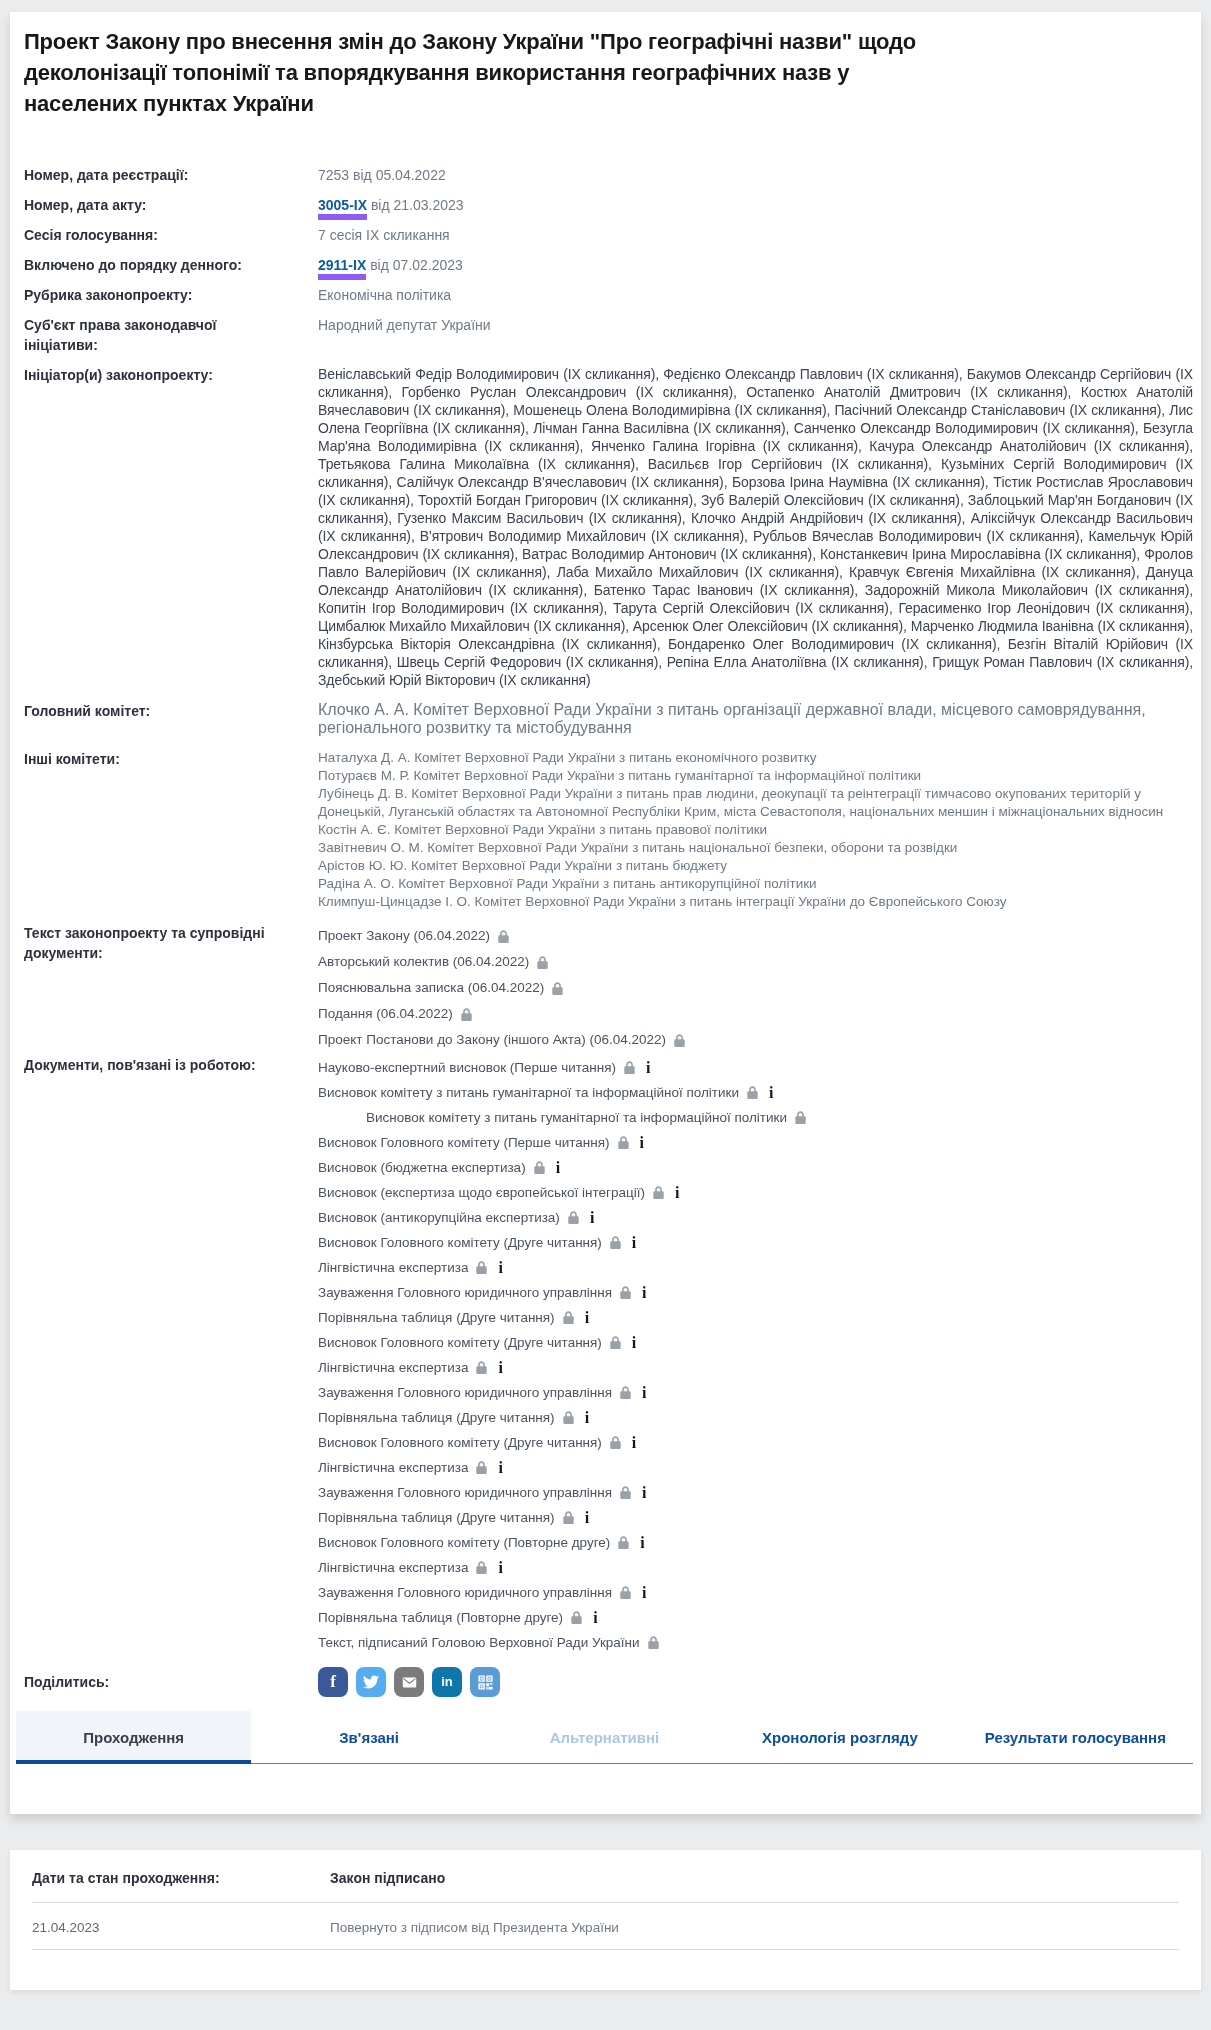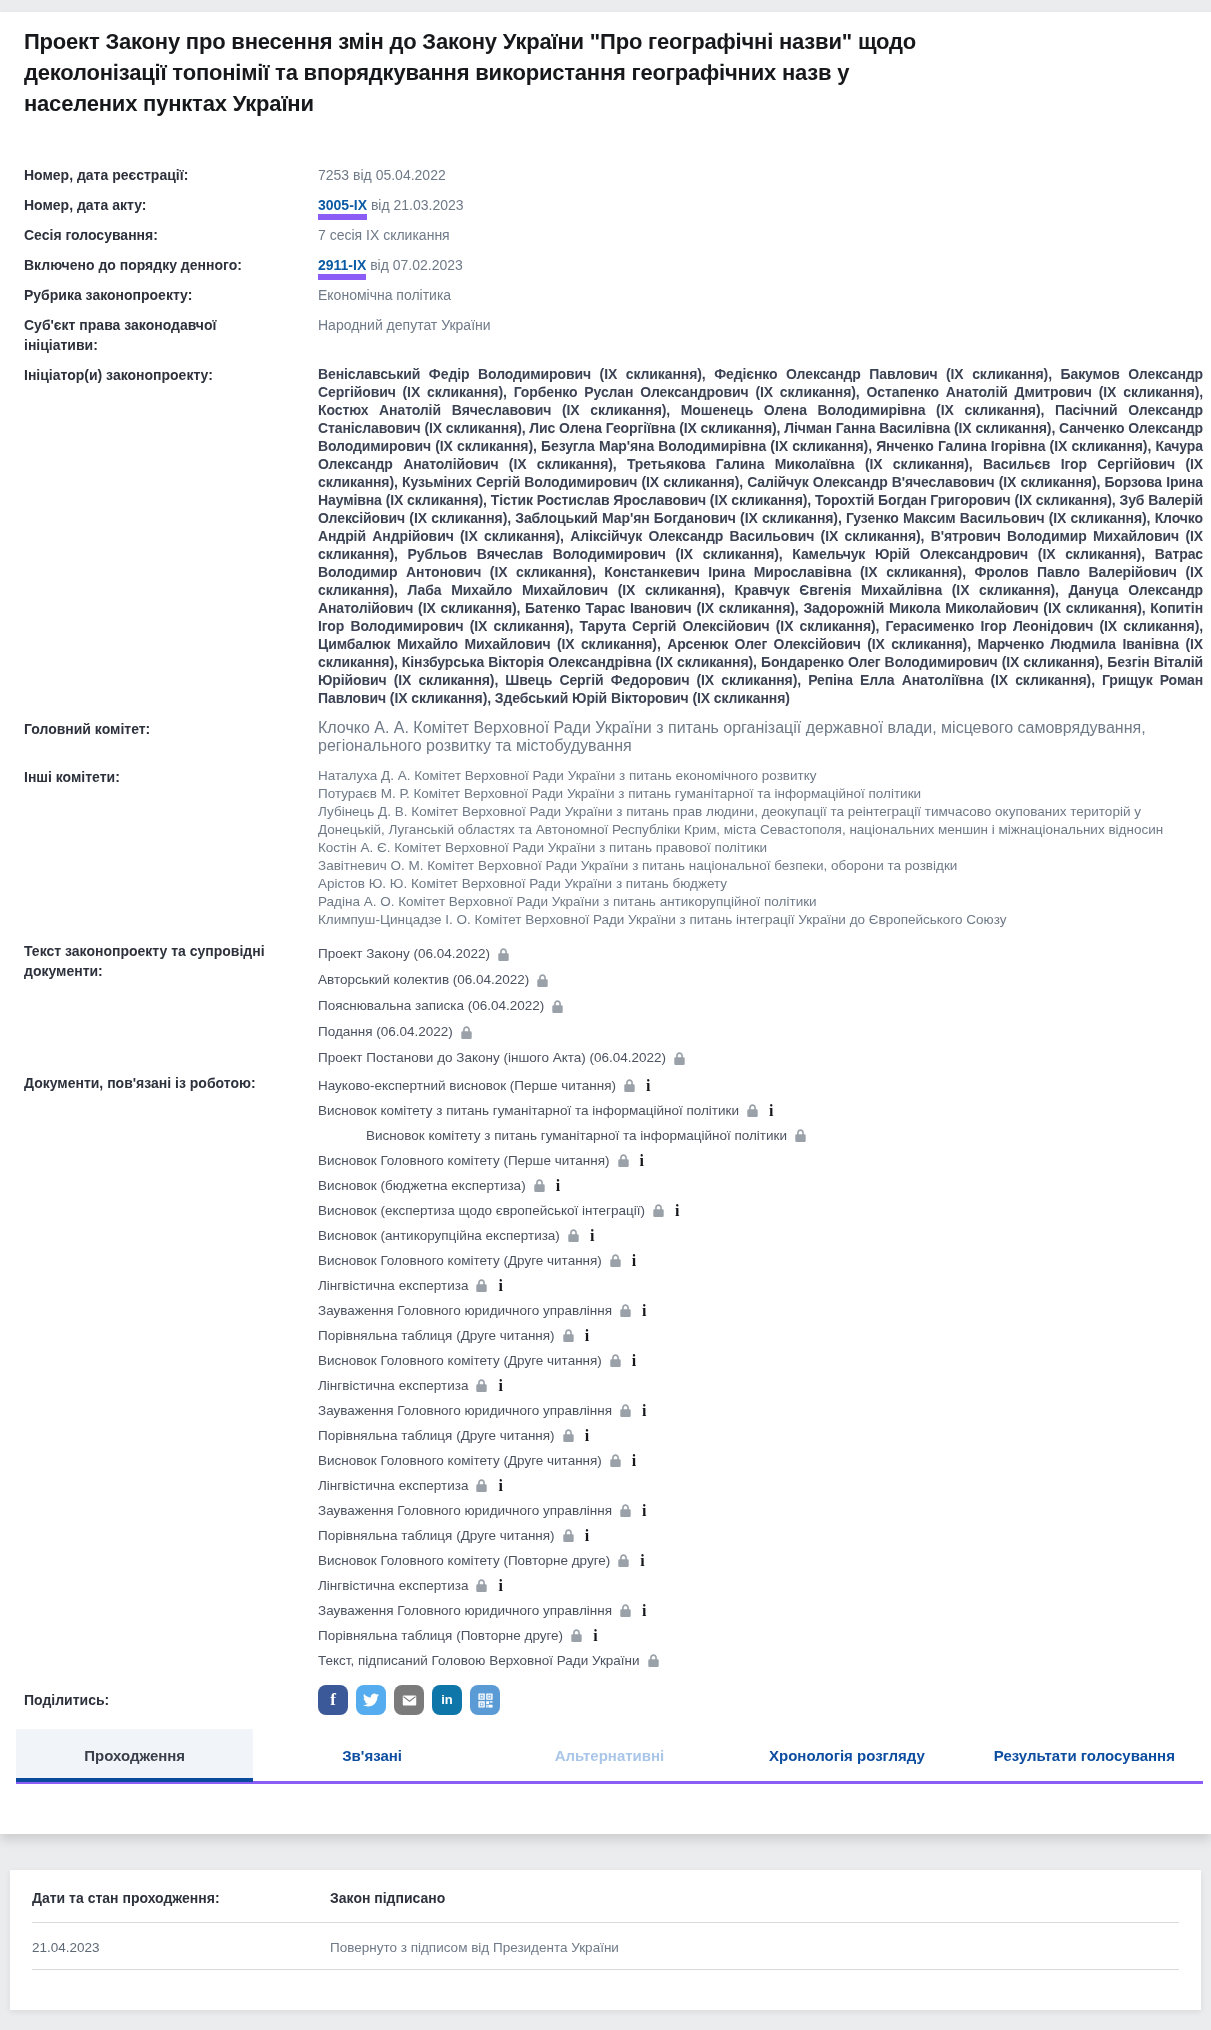--- a/index.html
+++ b/index.html
@@ -1,48 +1,48 @@
 <!DOCTYPE html>
 <html><head>
 <meta charset="utf-8">
 <style>
   *{box-sizing:border-box;margin:0;padding:0}
   html,body{width:1211px}
   body{
     height:2030px;overflow:hidden;background:#ebecee;
     font-family:"Liberation Sans",sans-serif;padding-top:12px;color:#2c313c;
   }
-  .card{margin:0 0;background:#fff;box-shadow:0 6px 10px rgba(0,0,0,.13);padding:14px 8px 0 16px}
+  .card{margin:0 10px;background:#fff;box-shadow:0 6px 10px rgba(0,0,0,.13);padding:14px 8px 0 6px}
   .title{font-size:22px;line-height:31px;font-weight:700;color:#17181b;max-width:910px;letter-spacing:-.2px;padding-left:8px}
   .fields{margin-top:46px}
   .frow{display:flex;margin-bottom:10px;font-size:14px;line-height:20px;padding-left:8px}
   .flabel{width:294px;padding-right:52px;font-weight:700;color:#2c313c;flex:none}
   .fvalue{color:#6f7a88;flex:1}
   .flink{color:#0b5aa5;font-weight:700;border-bottom:6px solid #8b5cf6;cursor:pointer;text-decoration:none;padding-bottom:1px}
-  .init-text{font-size:14px;line-height:18px;font-weight:700;color:#3c4354;text-align:justify;letter-spacing:-.1px}
+  .init-text{font-size:14px;line-height:18px;font-weight:400;color:#3c4354;text-align:justify;letter-spacing:-.1px}
   .mcommittee{font-size:16px;line-height:18px}
   .clist{font-size:13.5px;line-height:18px}
   .clist .cline{white-space:normal}
   .docs-col{flex:1}
   .doc-row{display:flex;align-items:center;height:26px;font-size:13.5px;color:#4b5260}
   .rel .doc-row{height:25px}
   .doc-row.indent{margin-left:48px}
   .doc-link{cursor:pointer;color:#4b5260;text-decoration:none}
   .lock{margin-left:7px;flex:none;display:inline-flex;align-items:center}
   .info-i{margin-left:10px;cursor:pointer;font-family:"Liberation Serif",serif;font-weight:700;font-size:16px;line-height:1;color:#15171b}
   .info-i:after{content:"i"}
   .share-row{margin-top:12px;align-items:center}
   .sicons{display:flex;gap:8px}
   .sbtn{width:30px;height:30px;border-radius:8px;display:flex;align-items:center;justify-content:center;color:#fff;font-weight:700;font-size:15px;cursor:pointer}
   .ic-facebook{background:#3b5998;font-family:"Liberation Serif",serif;font-size:17px}
   .ic-twitter{background:#55acee}
   .ic-email{background:#7b7b7b}
   .ic-linkedin{background:#0e76a8;font-size:13px}
   .ic-qr{background:#5b9bd5}
-  .tabs{display:flex;margin-top:14px;border-bottom:3px solid #8b5cf6}
+  .tabs{display:flex;margin-top:14px;border-bottom:1px solid #8b5cf6}
   .tab{flex:1;height:52px;display:flex;align-items:center;justify-content:center;font-size:15px;font-weight:700;color:#0d4da0;cursor:pointer;position:relative}
   .tab.active{background:#f1f4f8;color:#3a404b}
   .tab.active:after{content:"";position:absolute;left:0;right:0;bottom:-1px;height:4px;background:#0a4a9d}
   .tab.disabled{color:#a9c6e9;cursor:default}
   .card-tail{height:50px}
   .bottom-card{margin:36px 10px 0;background:#fff;padding:20px 22px 40px;box-shadow:0 2px 6px rgba(0,0,0,.08)}
   .tbl-head{display:flex;font-size:14px;font-weight:700;color:#2c313c;padding-bottom:16px;border-bottom:1px solid #d9d9d9}
   .th1{width:298px;flex:none}
   .tbl-row{display:flex;font-size:13.5px;color:#6f7a88;padding:17px 0 14px;border-bottom:1px solid #d9d9d9}
   .td1{width:298px;flex:none;color:#5f6976}

